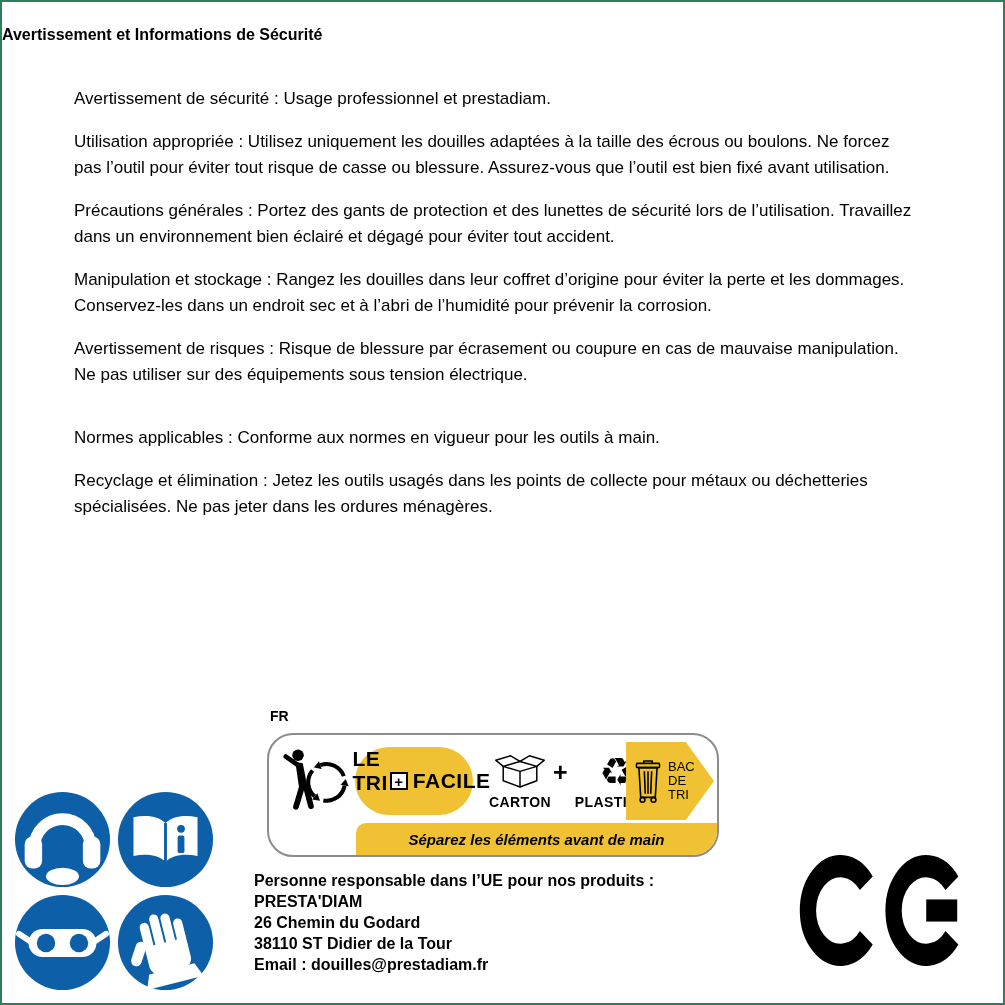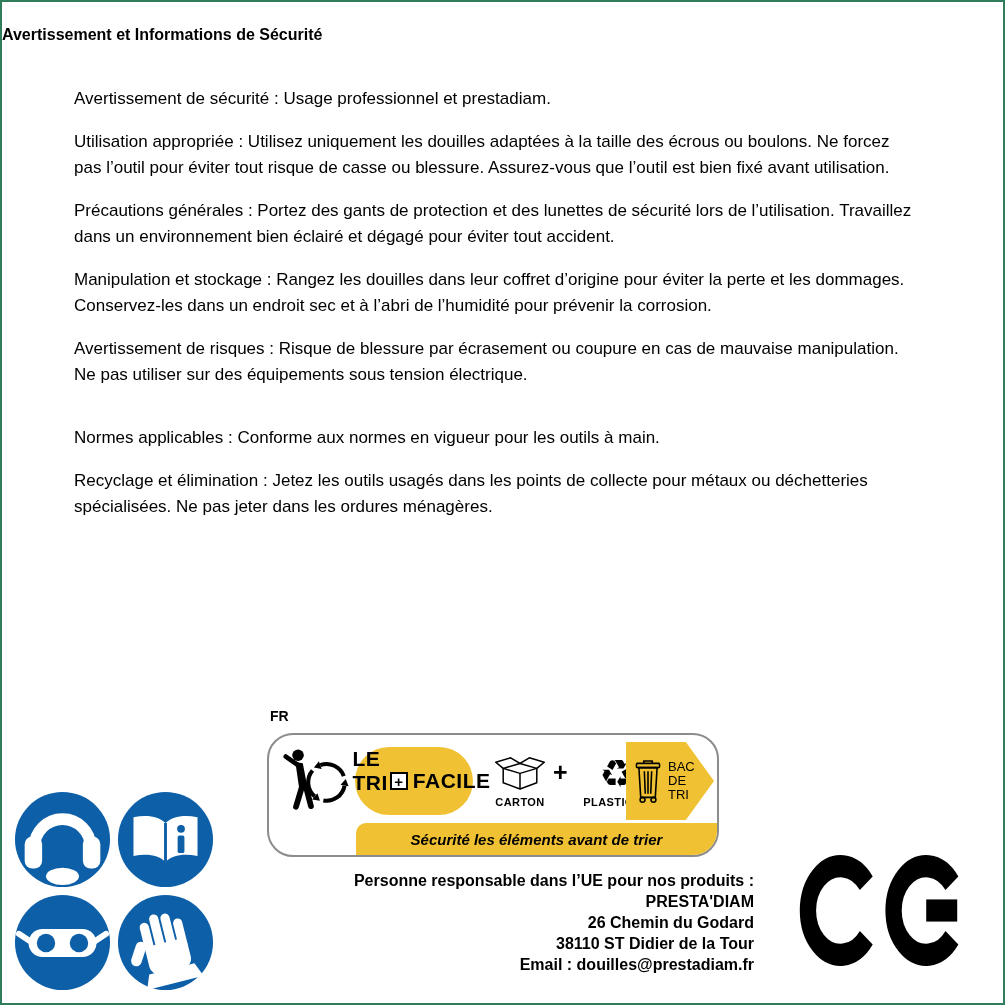--- a/index.html
+++ b/index.html
@@ -39,41 +39,41 @@
   .tri-l1 { font-size:21px; font-weight:bold; letter-spacing:0.5px; }
   .tri-l2 { display:flex; align-items:center; gap:5px; font-size:21px; font-weight:bold; letter-spacing:0.5px; }
   .plus-box {
     width:18px; height:18px; background:#fff; border:2px solid #000; box-sizing:border-box;
     font-size:15px; font-weight:bold; display:flex; align-items:center; justify-content:center; line-height:1;
   }
   .mat-group { display:flex; flex-direction:column; align-items:center; margin-left:16px; width:62px; flex:0 0 auto; }
   .mat-icon-carton { width:56px; height:40px; }
   .mat-icon-carton svg { width:100%; height:100%; display:block; }
   .recycle-glyph { font-family:"DejaVu Sans", sans-serif; font-size:38px; line-height:40px; height:40px; color:#000; }
-  .mat-label { font-size:11px; font-weight:bold; letter-spacing:0.4px; margin-top:2px; }
+  .mat-label { font-size:14px; font-weight:bold; letter-spacing:0.4px; margin-top:2px; }
   .mat-plus { font-size:25px; font-weight:bold; margin:0 2px; transform:translateY(-9px); }
   .bac {
     position:absolute; right:3px; top:7px; width:88px; height:78px; box-sizing:border-box;
     background:var(--tri-yellow,#f0c233);
     clip-path:polygon(0 0, 68% 0, 100% 50%, 68% 100%, 0 100%);
     display:flex; align-items:center; padding-left:5px;
   }
   .bin-icon { width:34px; height:56px; }
   .bin-icon svg { width:100%; height:100%; display:block; }
   .bac-text { font-size:13px; font-weight:normal; line-height:14px; margin-left:3px; }
   .bac-text span { display:block; }
   .infotri-strip {
     position:absolute; bottom:0; left:87px; right:0; height:32px;
     background:var(--tri-yellow,#f0c233); border-top-left-radius:10px;
     display:flex; align-items:center; justify-content:center;
     font-style:italic; font-weight:bold; font-size:15px;
   }
 
   
-  .responsible { position:absolute; left:252px; top:868px; width:500px; text-align:right; font-weight:bold; font-size:16px; line-height:21px; }
+  .responsible { position:absolute; left:252px; top:868px; width:500px; text-align:left; font-weight:bold; font-size:16px; line-height:21px; }
 
   
   .ce { position:absolute; left:797px; top:852px; width:168px; height:113px; }
   .ce svg { width:100%; height:100%; display:block; }
 </style>
 </head>
 <body>
 
 <div class="page">
 
@@ -204,21 +204,21 @@
           </svg>
         </div>
         <div class="bac-text">
           <span>BAC</span>
           <span>DE</span>
           <span>TRI</span>
         </div>
       </div>
     </div>
 
-    <div class="infotri-strip">Sécurité les éléments avant de trier</div>
+    <div class="infotri-strip">Séparez les éléments avant de main</div>
   </div>
 
   <div class="responsible">
     <div>Personne responsable dans l’UE pour nos produits :</div>
     <div>PRESTA'DIAM</div>
     <div>26 Chemin du Godard</div>
     <div>38110 ST Didier de la Tour</div>
     <div>Email : douilles@prestadiam.fr</div>
   </div>
 

